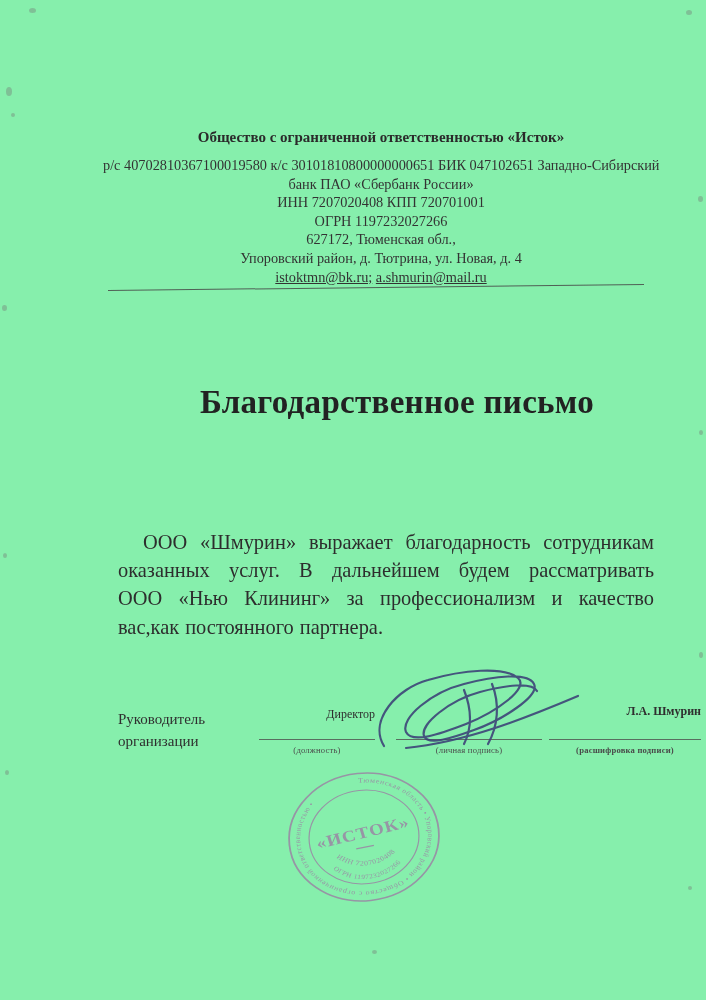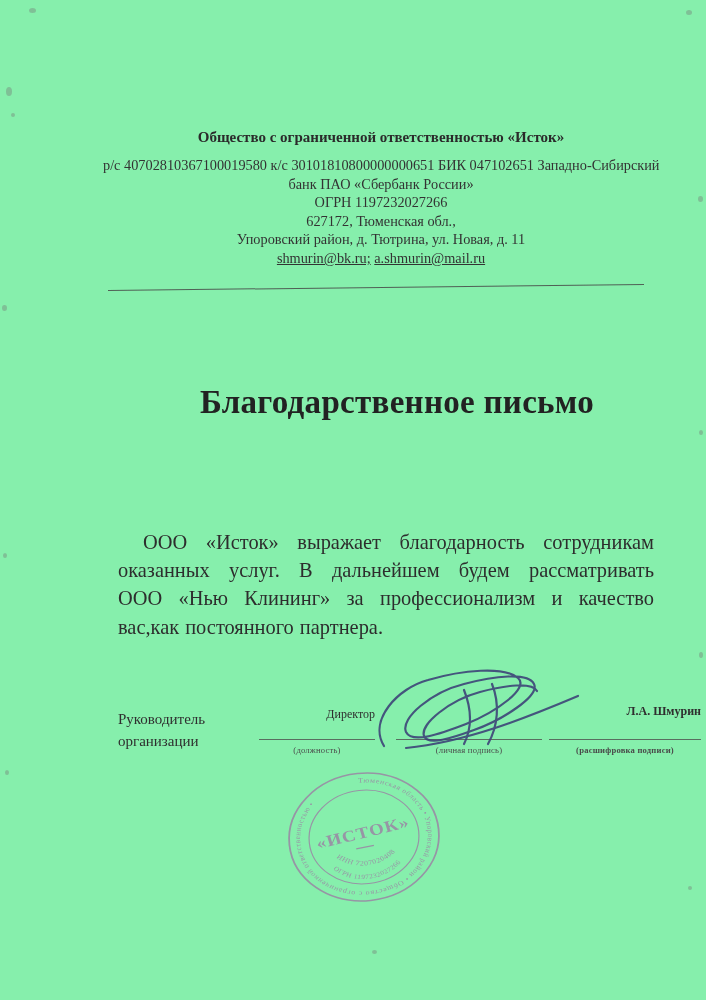--- a/index.html
+++ b/index.html
@@ -98,38 +98,39 @@
   <div class="speck" style="left:372px;top:950px;width:5px;height:4px;"></div>
   <div class="speck" style="left:688px;top:886px;width:4px;height:4px;"></div>
 
   <div class="content">
 
     <div class="org-name">Общество с ограниченной ответственностью «Исток»</div>
 
     <div class="details">
       <div class="detail-line">р/с 40702810367100019580 к/с 30101810800000000651 БИК 047102651 Западно-Сибирский</div>
       <div class="detail-line">банк ПАО «Сбербанк России»</div>
+      <div class="detail-line">ИНН 7207020408 КПП 720701001</div>
       <div class="detail-line">ОГРН 1197232027266</div>
       <div class="detail-line">627172, Тюменская обл.,</div>
-      <div class="detail-line">Упоровский район, д. Тютрина, ул. Новая, д. 11</div>
+      <div class="detail-line">Упоровский район, д. Тютрина, ул. Новая, д. 4</div>
       <div class="detail-line">
-        <span class="email">shmurin@bk.ru;</span>
+        <span class="email">istoktmn@bk.ru;</span>
         <span class="email">a.shmurin@mail.ru</span>
       </div>
     </div>
   </div>
 
   <div class="rule"></div>
 
   <div class="content">
 
     <div class="letter-title">Благодарственное письмо</div>
 
     <div class="body-text">
-      <div class="body-line first">ООО «Исток» выражает благодарность сотрудникам</div>
+      <div class="body-line first">ООО «Шмурин» выражает благодарность сотрудникам</div>
       <div class="body-line">оказанных услуг. В дальнейшем будем рассматривать</div>
       <div class="body-line">ООО «Нью Клининг» за профессионализм и качество</div>
       <div class="body-line last">вас,как постоянного партнера.</div>
     </div>
   </div>
 
   <div class="sig-role">
     <div>Руководитель</div>
     <div>организации</div>
   </div>

